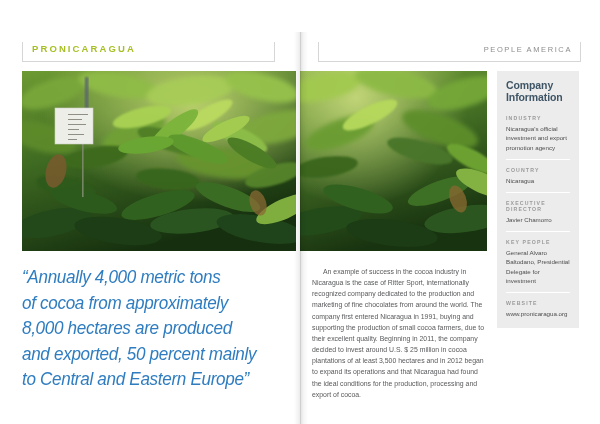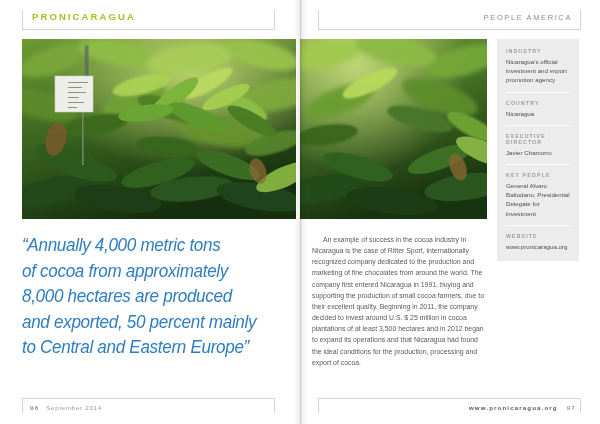--- a/index.html
+++ b/index.html
@@ -11,20 +11,21 @@
     width: 600px;
     height: 424px;
     overflow: hidden;
     font-family: "Liberation Sans", sans-serif;
     position: relative;
   }
   .spread {
     position: absolute;
     inset: 0;
     background: #ffffff;
+    margin-top: 32px;
   }
 
   
   .gutter {
     position: absolute;
     left: 294px;
     top: 0;
     width: 14px;
     height: 424px;
     background: linear-gradient(to right,
@@ -382,20 +383,21 @@
 
   <div class="quote">“Annually 4,000 metric tons
 of cocoa from approximately
 8,000 hectares are produced
 and exported, 50 percent mainly
 to Central and Eastern Europe”</div>
 
   <div class="body-col">An example of success in the cocoa industry in Nicaragua is the case of Ritter Sport, internationally recognized company dedicated to the production and marketing of fine chocolates from around the world. The company first entered Nicaragua in 1991, buying and supporting the production of small cocoa farmers, due to their excellent quality. Beginning in 2011, the company decided to invest around U.S. $ 25 million in cocoa plantations of at least 3,500 hectares and in 2012 began to expand its operations and that Nicaragua had found the ideal conditions for the production, processing and export of cocoa.</div>
 
   <aside class="sidebar">
+    <div class="sb-title">Company Information</div>
 
     <div class="sb-block">
       <div class="sb-head">INDUSTRY</div>
       <div class="sb-text">Nicaragua's official investment and export promotion agency</div>
     </div>
     <div class="sb-div"></div>
 
     <div class="sb-block">
       <div class="sb-head">COUNTRY</div>
       <div class="sb-text">Nicaragua</div>

